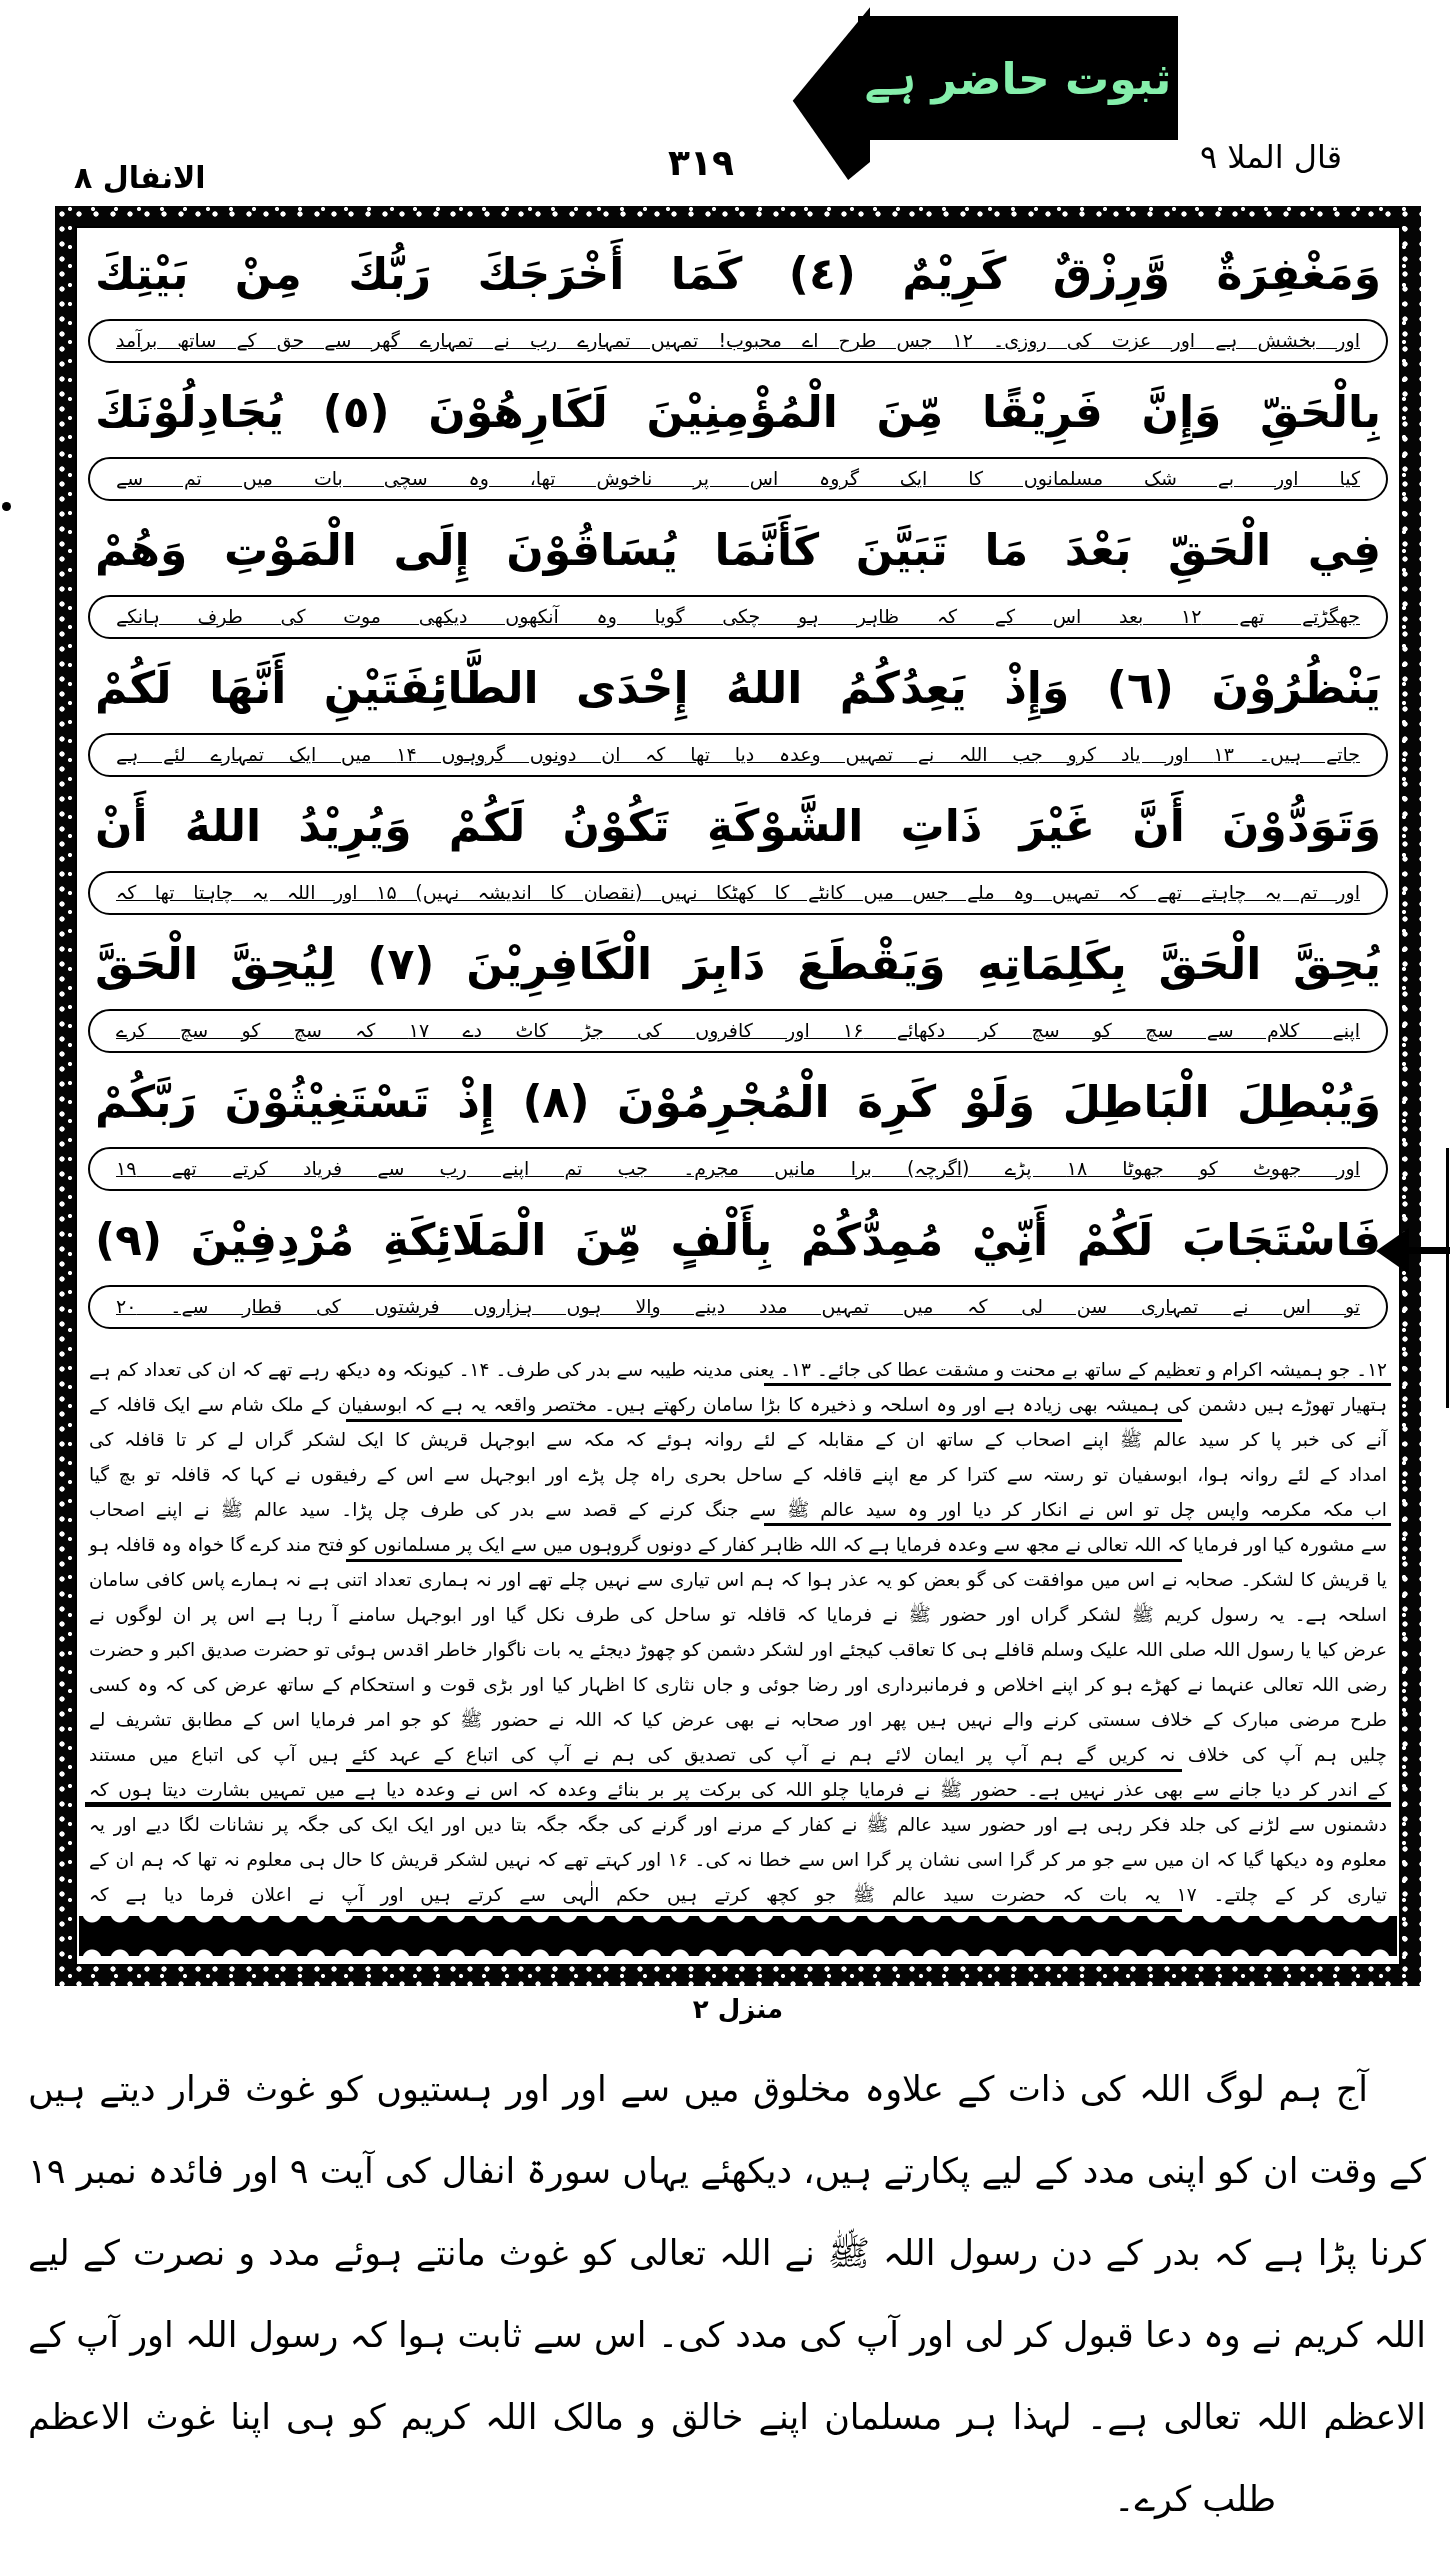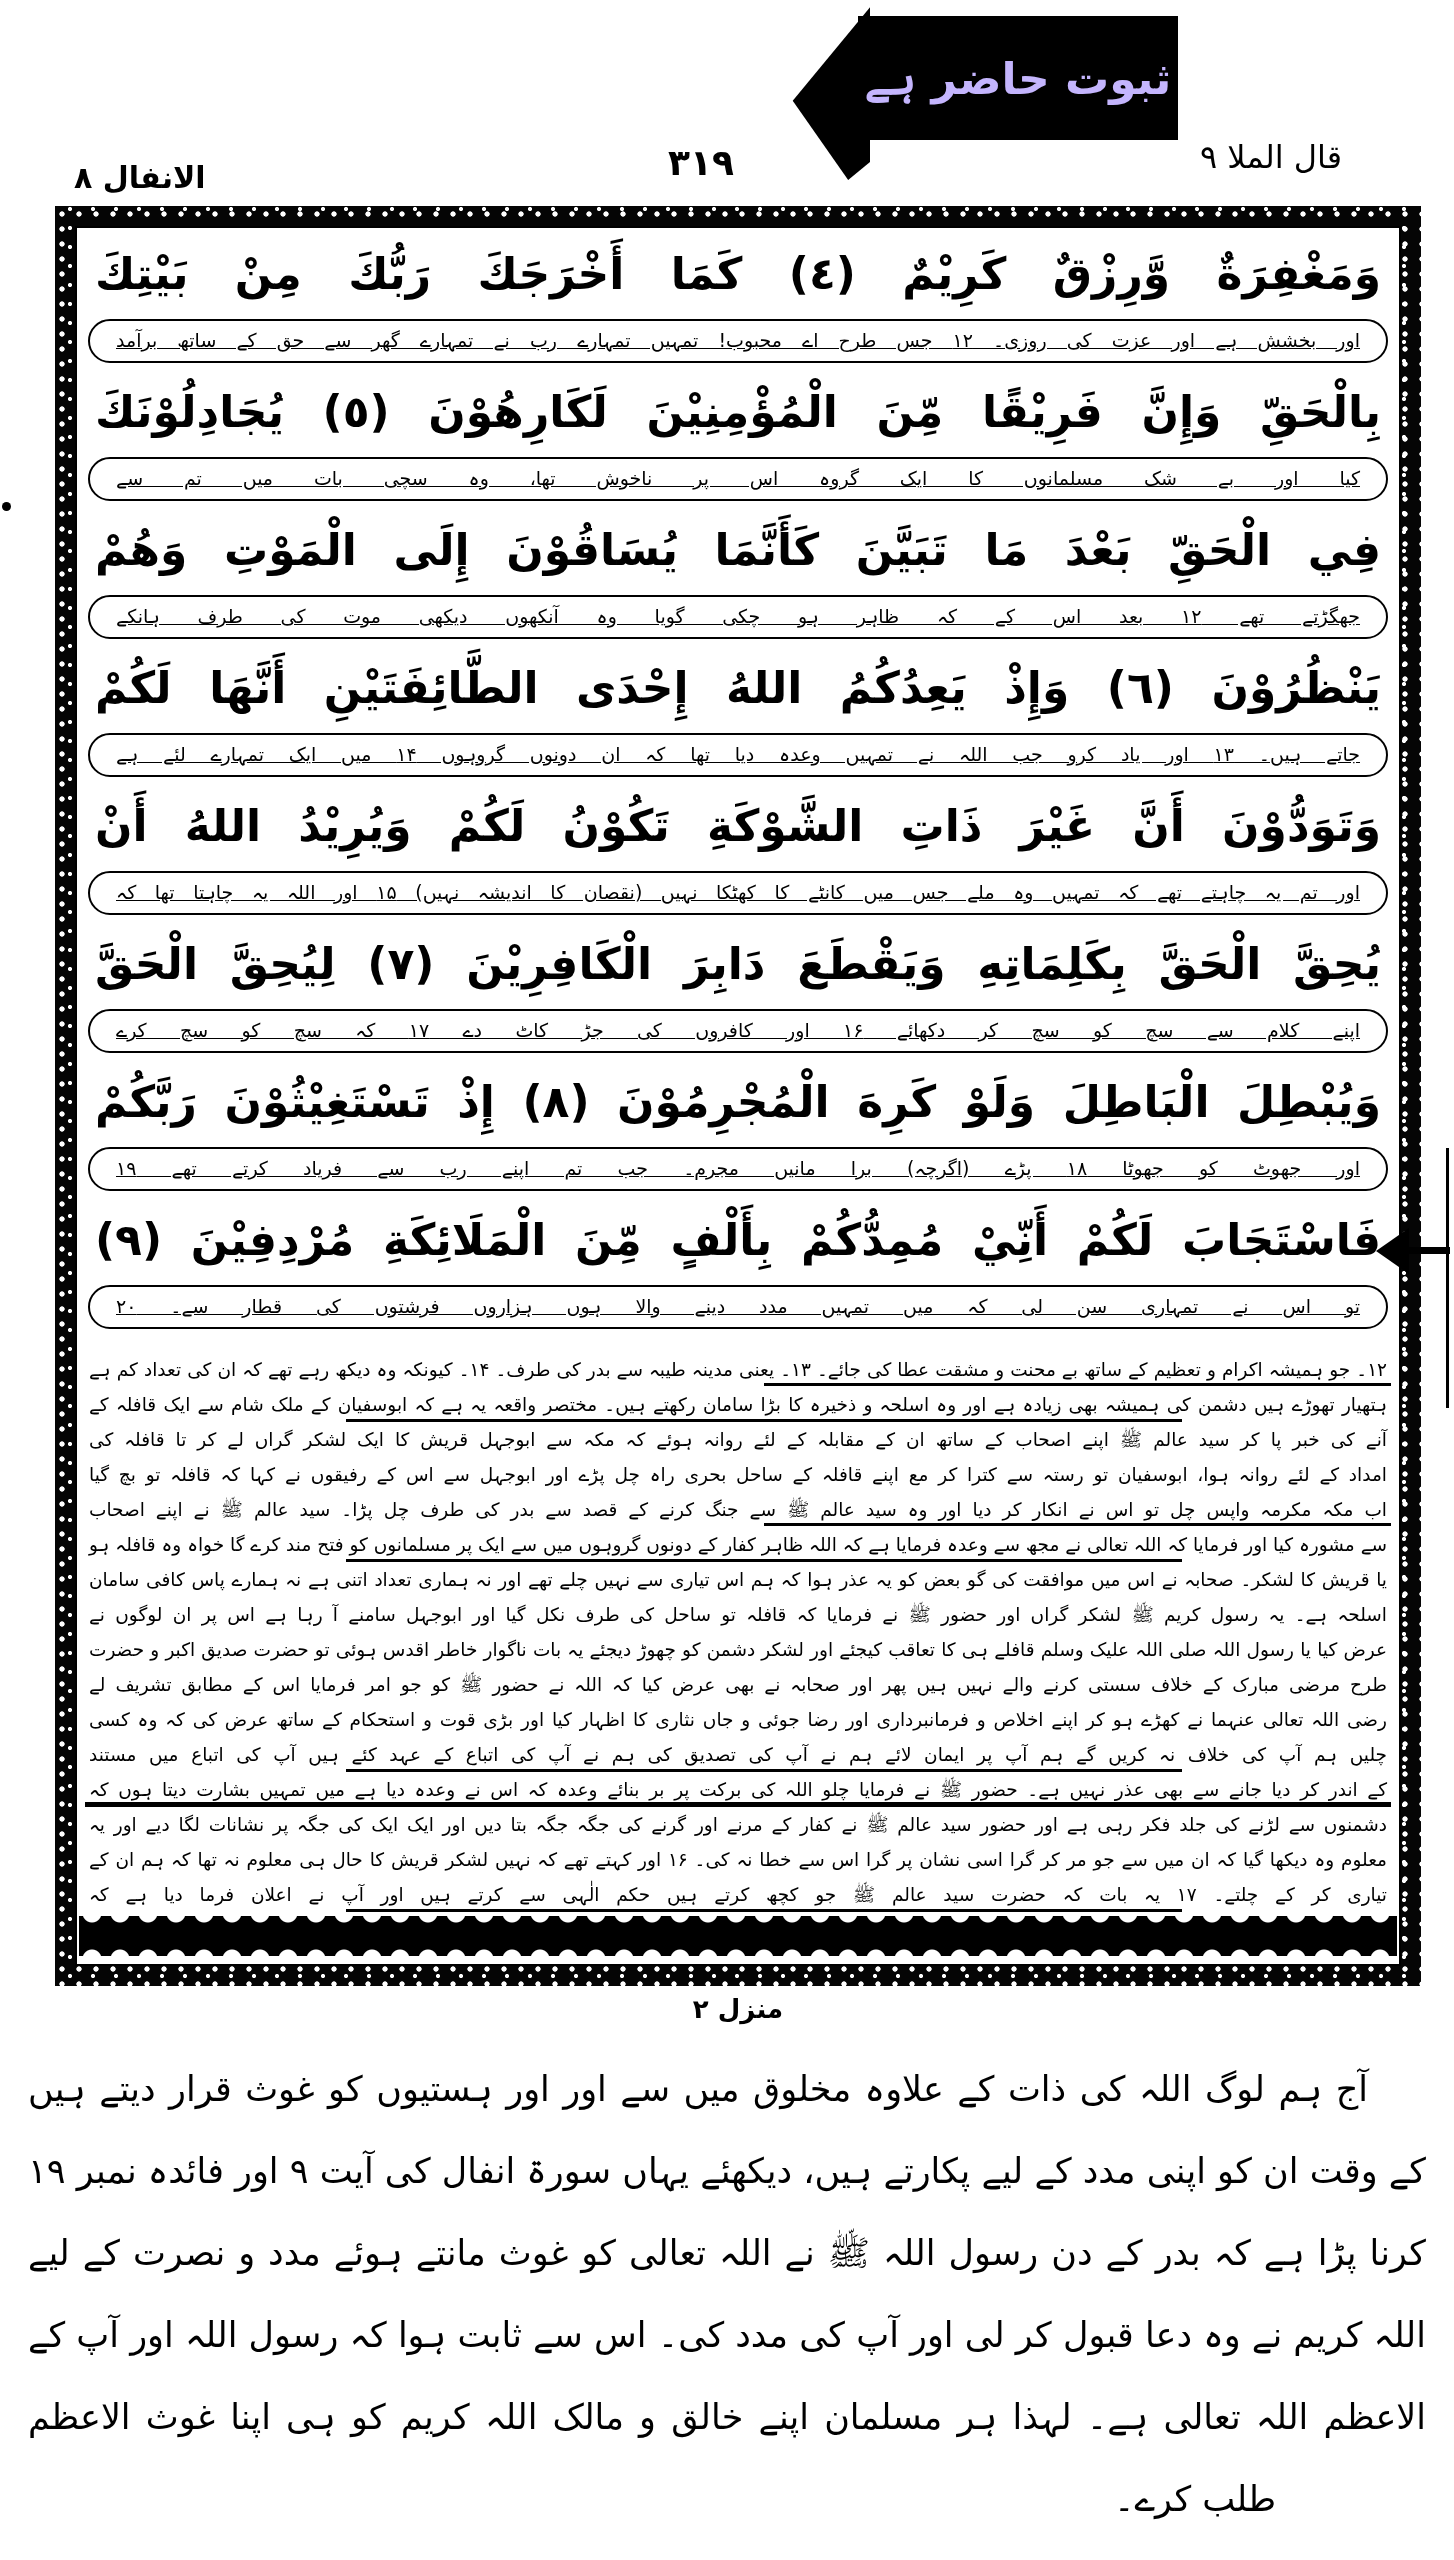--- a/index.html
+++ b/index.html
@@ -2,21 +2,21 @@
 <html lang="ur" dir="rtl"><head>
 <meta charset="utf-8">
 <style>
   html,body{margin:0;padding:0;background:#ffffff;}
   *{box-sizing:border-box;}
   body{font-family:"DejaVu Sans",sans-serif;color:#000;}
   .page{position:relative;width:1454px;height:2560px;background:#fff;overflow:hidden;direction:rtl;}
 
   
   .banner-rect{position:absolute;left:858px;top:16px;width:320px;height:124px;background:#000;
-    display:flex;align-items:center;justify-content:center;color:#c4b5fd;font-size:44px;font-weight:bold;direction:rtl;}
+    display:flex;align-items:center;justify-content:center;color:#86efac;font-size:44px;font-weight:bold;direction:rtl;}
   .banner-tri{position:absolute;left:786px;top:0;width:84px;height:180px;background:#000;
     clip-path:polygon(100% 4%,8% 56%,74% 100%,100% 90%);}
 
   
   .head-right{position:absolute;right:112px;top:138px;font-size:32px;font-weight:normal;}
   .head-center{position:absolute;left:668px;top:142px;font-size:36px;font-weight:bold;}
   .head-left{position:absolute;left:74px;top:160px;font-size:30px;font-weight:bold;}
 
   
   .quran-box{position:absolute;left:55px;top:206px;width:1366px;height:1780px;background-color:#050505;
@@ -137,23 +137,23 @@
           <div class="cm-line u-right">اب مکہ مکرمہ واپس چل تو اس نے انکار کر دیا اور وہ سید عالم ﷺ سے جنگ کرنے کے قصد سے بدر کی طرف چل پڑا۔ سید عالم ﷺ نے اپنے اصحاب</div>
 
           <div class="cm-line u-mid">سے مشورہ کیا اور فرمایا کہ اللہ تعالی نے مجھ سے وعدہ فرمایا ہے کہ اللہ ظاہر کفار کے دونوں گروہوں میں سے ایک پر مسلمانوں کو فتح مند کرے گا خواہ وہ قافلہ ہو</div>
 
           <div class="cm-line">یا قریش کا لشکر۔ صحابہ نے اس میں موافقت کی گو بعض کو یہ عذر ہوا کہ ہم اس تیاری سے نہیں چلے تھے اور نہ ہماری تعداد اتنی ہے نہ ہمارے پاس کافی سامان</div>
 
           <div class="cm-line">اسلحہ ہے۔ یہ رسول کریم ﷺ لشکر گراں اور حضور ﷺ نے فرمایا کہ قافلہ تو ساحل کی طرف نکل گیا اور ابوجہل سامنے آ رہا ہے اس پر ان لوگوں نے</div>
 
           <div class="cm-line">عرض کیا یا رسول اللہ صلی اللہ علیک وسلم قافلے ہی کا تعاقب کیجئے اور لشکر دشمن کو چھوڑ دیجئے یہ بات ناگوار خاطر اقدس ہوئی تو حضرت صدیق اکبر و حضرت عمر</div>
 
+          <div class="cm-line">رضی اللہ تعالی عنہما نے کھڑے ہو کر اپنے اخلاص و فرمانبرداری اور رضا جوئی و جاں نثاری کا اظہار کیا اور بڑی قوت و استحکام کے ساتھ عرض کی کہ وہ کسی</div>
+
           <div class="cm-line">طرح مرضی مبارک کے خلاف سستی کرنے والے نہیں ہیں پھر اور صحابہ نے بھی عرض کیا کہ اللہ نے حضور ﷺ کو جو امر فرمایا اس کے مطابق تشریف لے</div>
-
-          <div class="cm-line">رضی اللہ تعالی عنہما نے کھڑے ہو کر اپنے اخلاص و فرمانبرداری اور رضا جوئی و جاں نثاری کا اظہار کیا اور بڑی قوت و استحکام کے ساتھ عرض کی کہ وہ کسی</div>
 
           <div class="cm-line u-mid">چلیں ہم آپ کی خلاف نہ کریں گے ہم آپ پر ایمان لائے ہم نے آپ کی تصدیق کی ہم نے آپ کی اتباع کے عہد کئے ہیں آپ کی اتباع میں مستند</div>
 
           <div class="cm-line u-full">کے اندر کر دیا جانے سے بھی عذر نہیں ہے۔ حضور ﷺ نے فرمایا چلو اللہ کی برکت پر بر بنائے وعدہ کہ اس نے وعدہ دیا ہے میں تمہیں بشارت دیتا ہوں کہ</div>
 
           <div class="cm-line">دشمنوں سے لڑنے کی جلد فکر رہی ہے اور حضور سید عالم ﷺ نے کفار کے مرنے اور گرنے کی جگہ جگہ بتا دیں اور ایک ایک کی جگہ پر نشانات لگا دیے اور یہ</div>
 
           <div class="cm-line">معلوم وہ دیکھا گیا کہ ان میں سے جو مر کر گرا اسی نشان پر گرا اس سے خطا نہ کی۔ ۱۶ اور کہتے تھے کہ نہیں لشکر قریش کا حال ہی معلوم نہ تھا کہ ہم ان کے مقابلہ کی</div>
 
           <div class="cm-line u-mid">تیاری کر کے چلتے۔ ۱۷ یہ بات کہ حضرت سید عالم ﷺ جو کچھ کرتے ہیں حکم الٰہی سے کرتے ہیں اور آپ نے اعلان فرما دیا ہے کہ</div>

